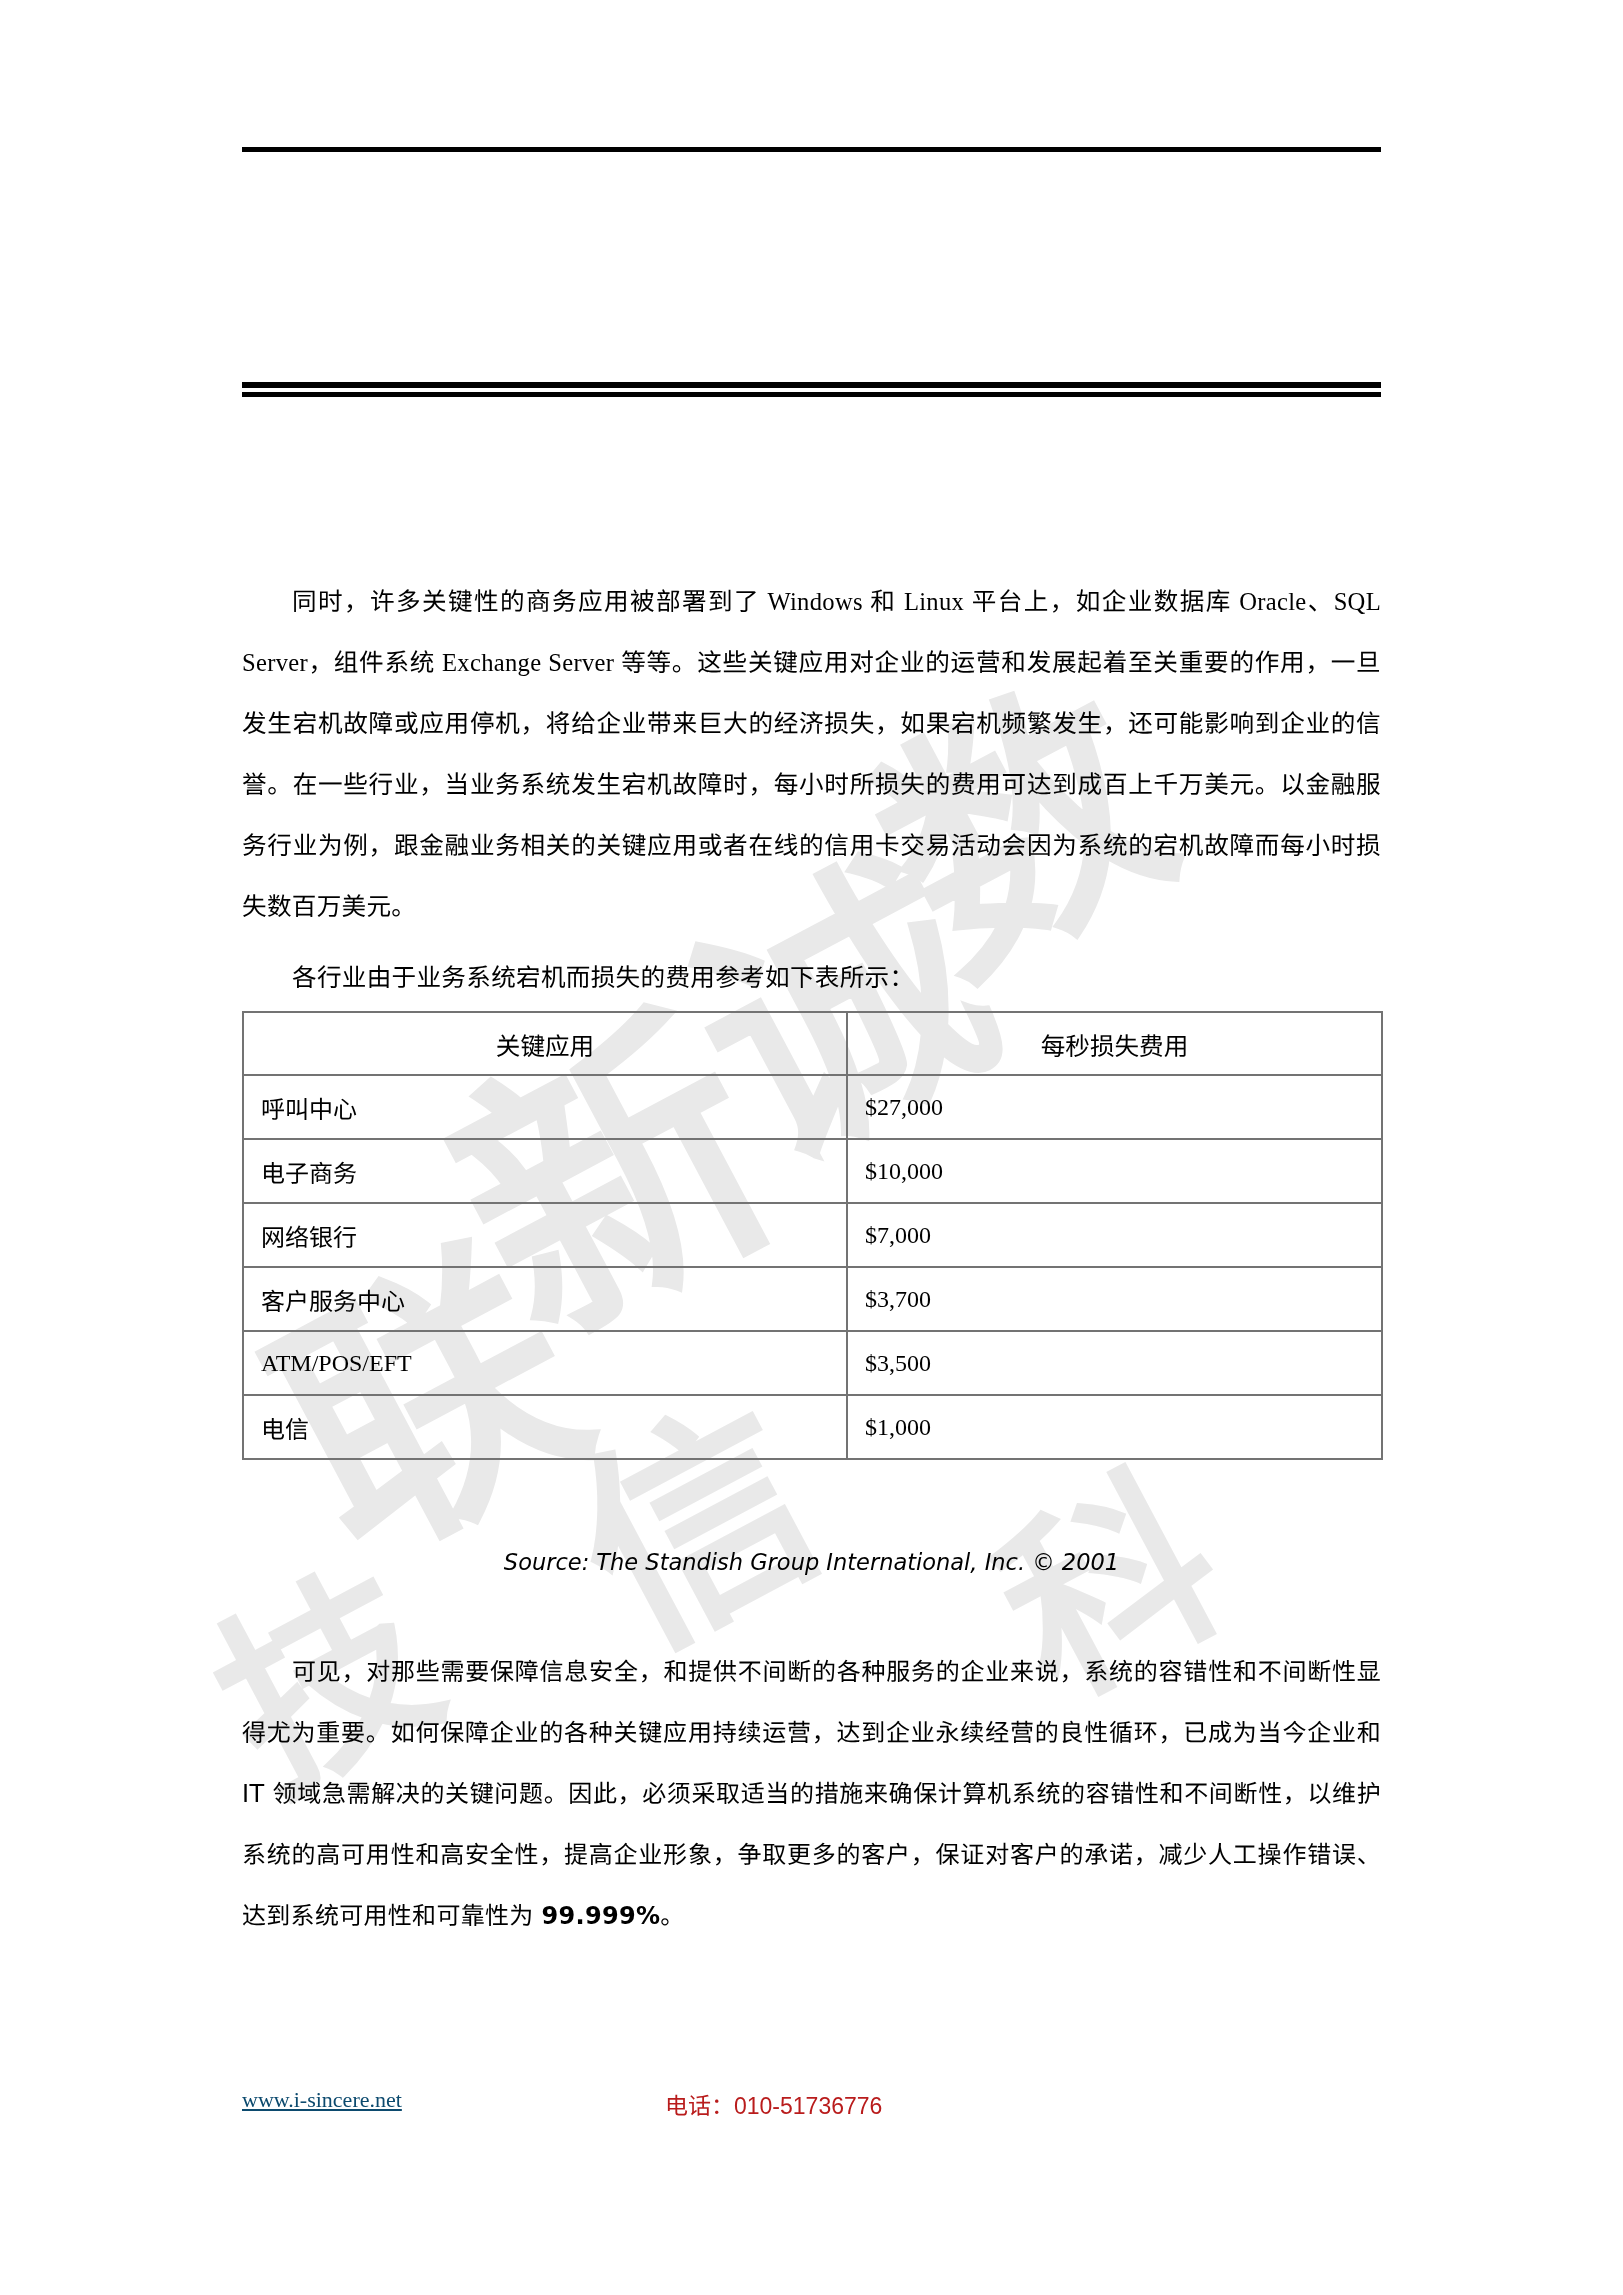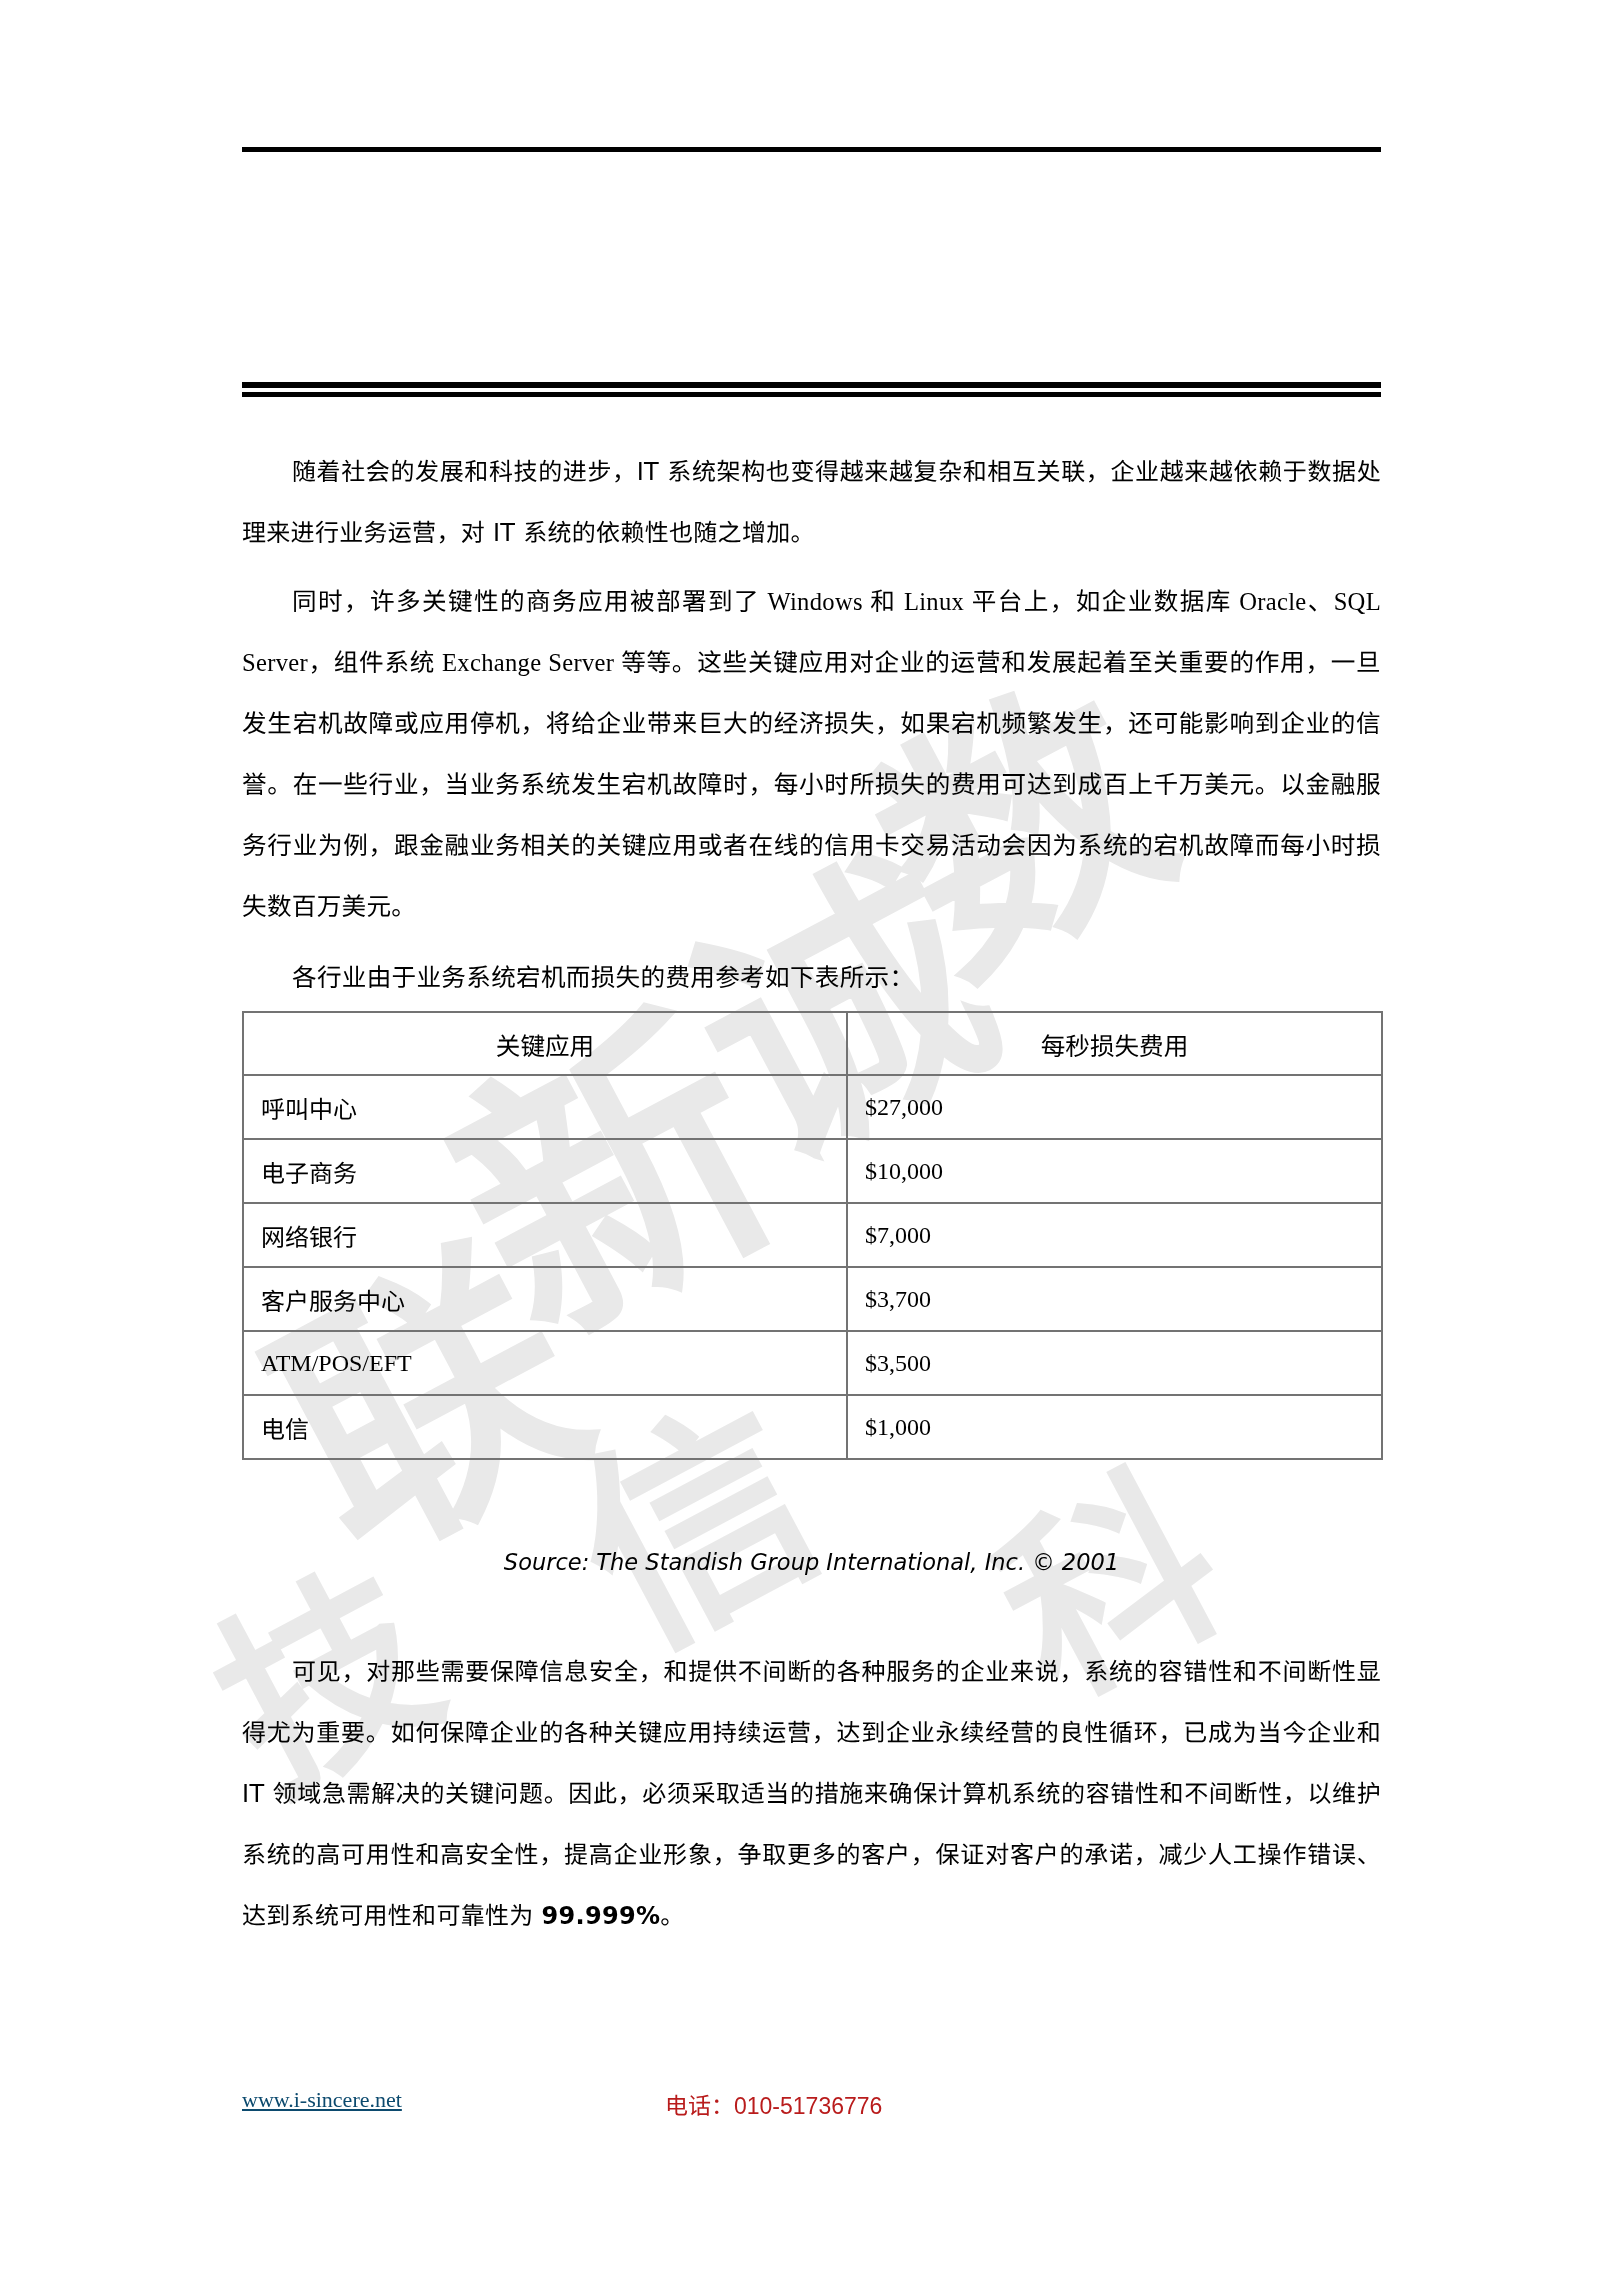--- a/index.html
+++ b/index.html
@@ -195,23 +195,20 @@
 
   <div class="header-rule"></div>
 
 
   <div class="heading-rule-wrap">
     <div class="heading-rule-1"></div>
     <div class="heading-rule-gap"></div>
     <div class="heading-rule-2"></div>
   </div>
 
-  <div class="body-block" style="top:442px;">
-    <p class="para sans-cjk">随着社会的发展和科技的进步，IT 系统架构也变得越来越复杂和相互关联，企业越来越依赖于数据处理来进行业务运营，对 IT 系统的依赖性也随之增加。</p>
-  </div>
 
   <div class="body-block" style="top:571px;">
     <p class="para serif-latin">同时，许多关键性的商务应用被部署到了 Windows 和 Linux 平台上，如企业数据库 Oracle、SQL Server，组件系统 Exchange Server 等等。这些关键应用对企业的运营和发展起着至关重要的作用，一旦发生宕机故障或应用停机，将给企业带来巨大的经济损失，如果宕机频繁发生，还可能影响到企业的信誉。在一些行业，当业务系统发生宕机故障时，每小时所损失的费用可达到成百上千万美元。以金融服务行业为例，跟金融业务相关的关键应用或者在线的信用卡交易活动会因为系统的宕机故障而每小时损失数百万美元。</p>
   </div>
 
   <div class="body-block" style="top:947px;">
     <p class="para serif-latin">各行业由于业务系统宕机而损失的费用参考如下表所示：</p>
   </div>
 
   <div class="table-wrap" style="top:1011px;">

